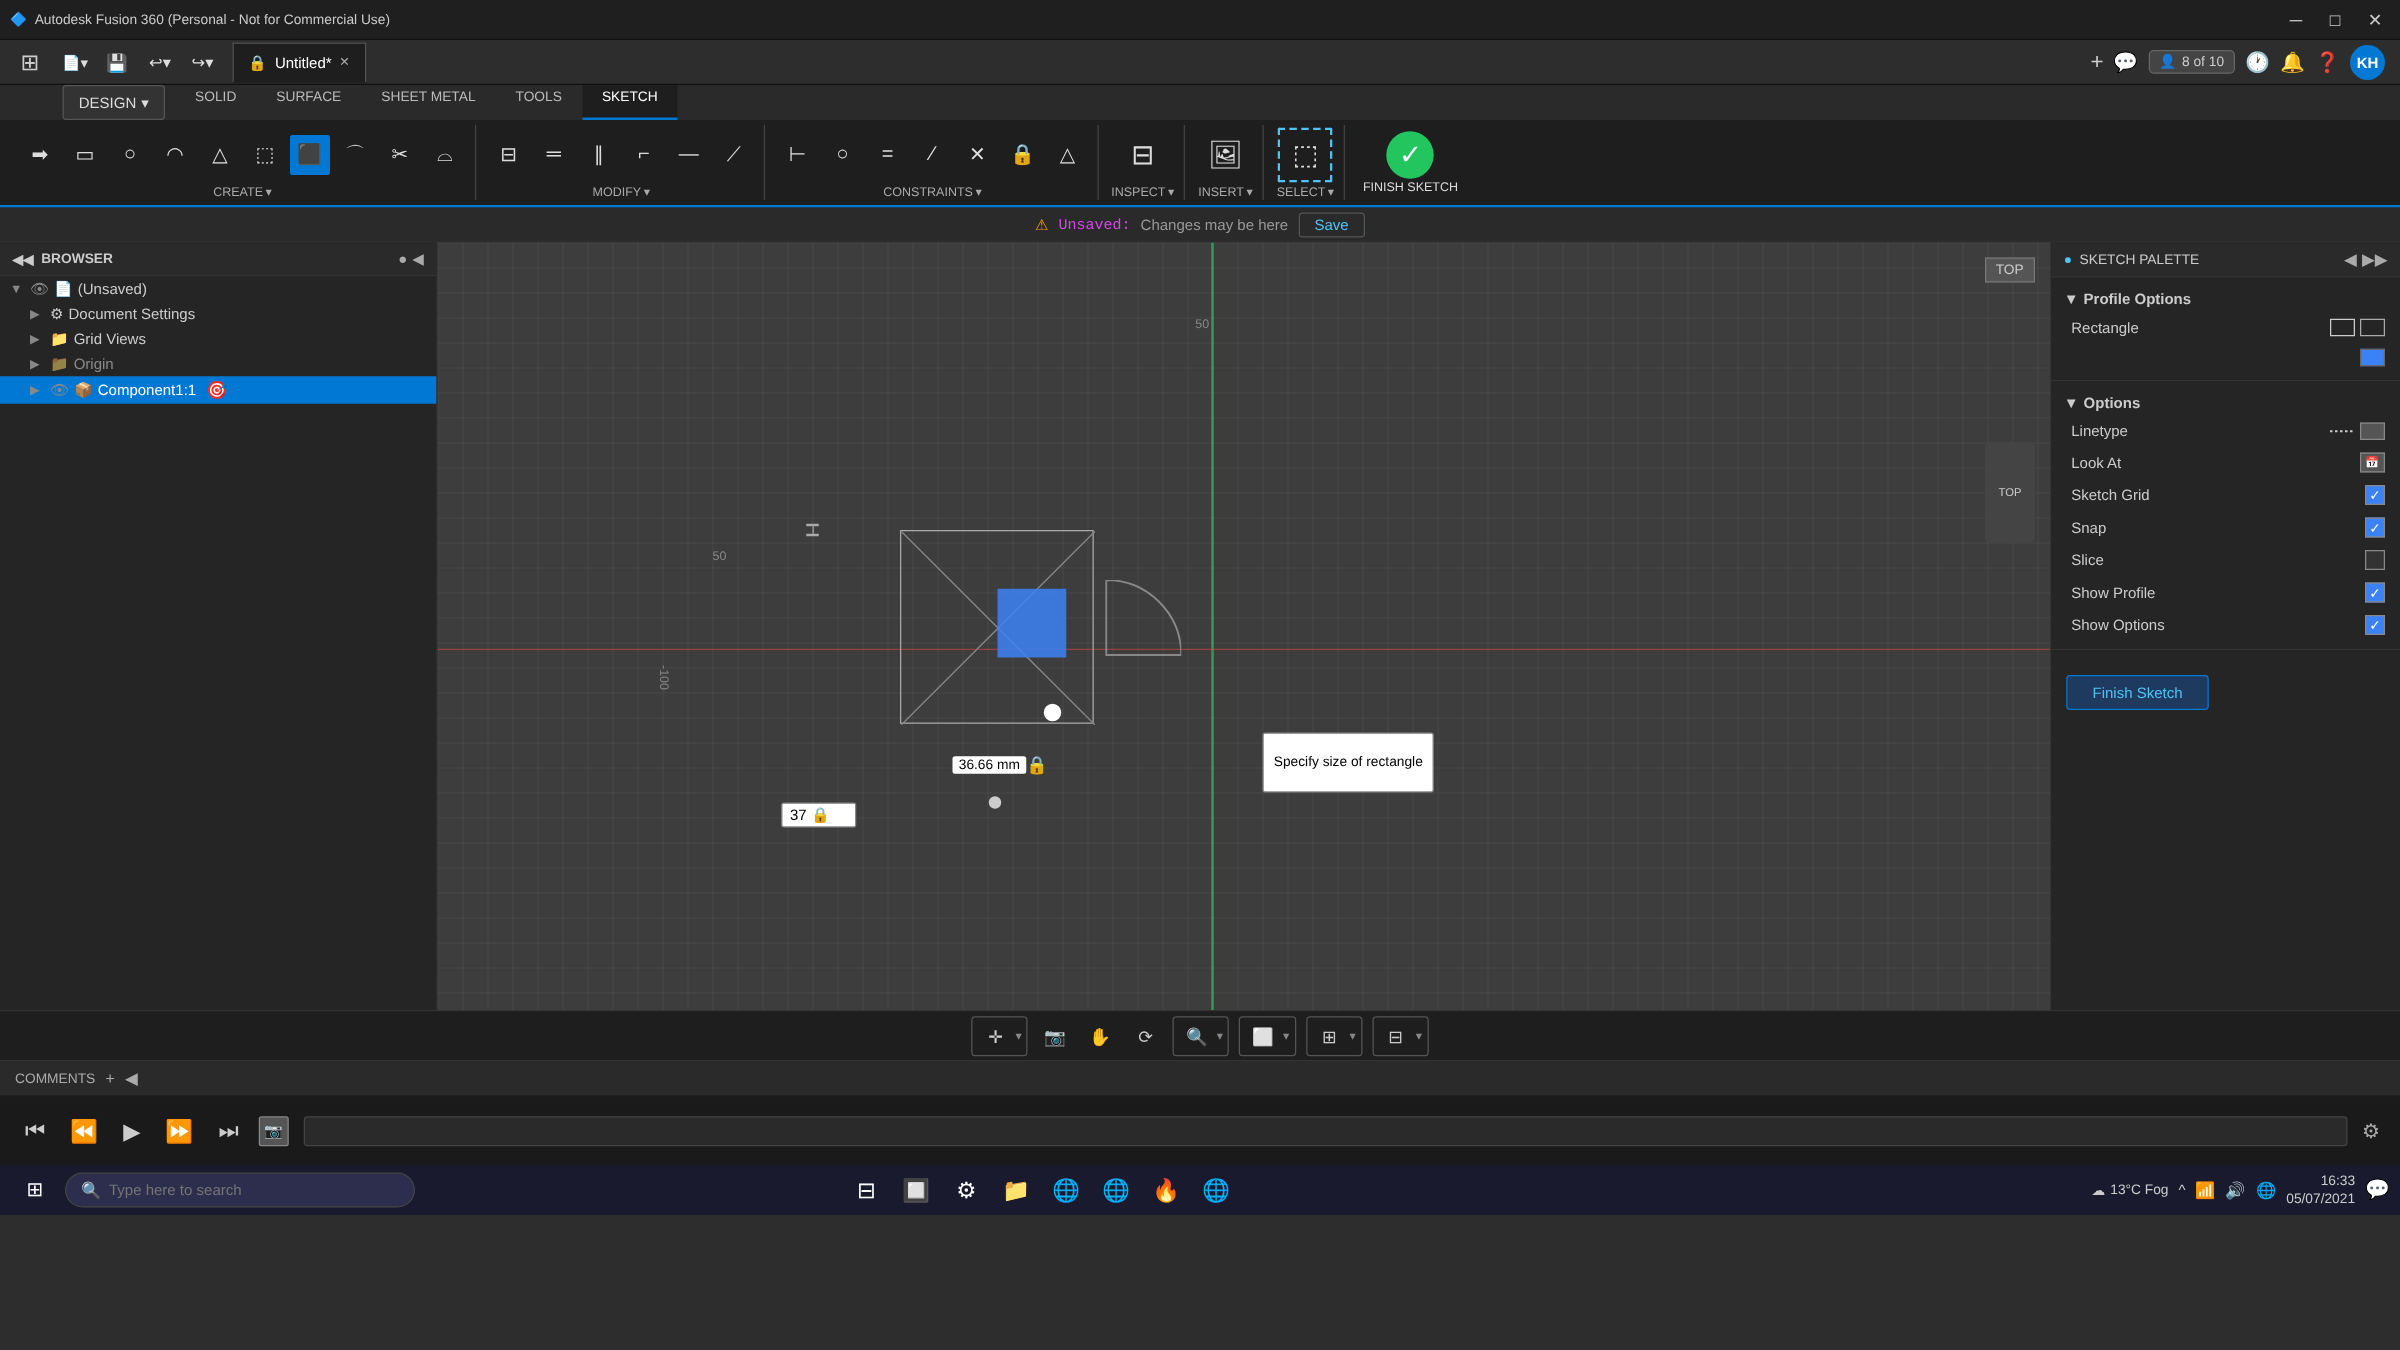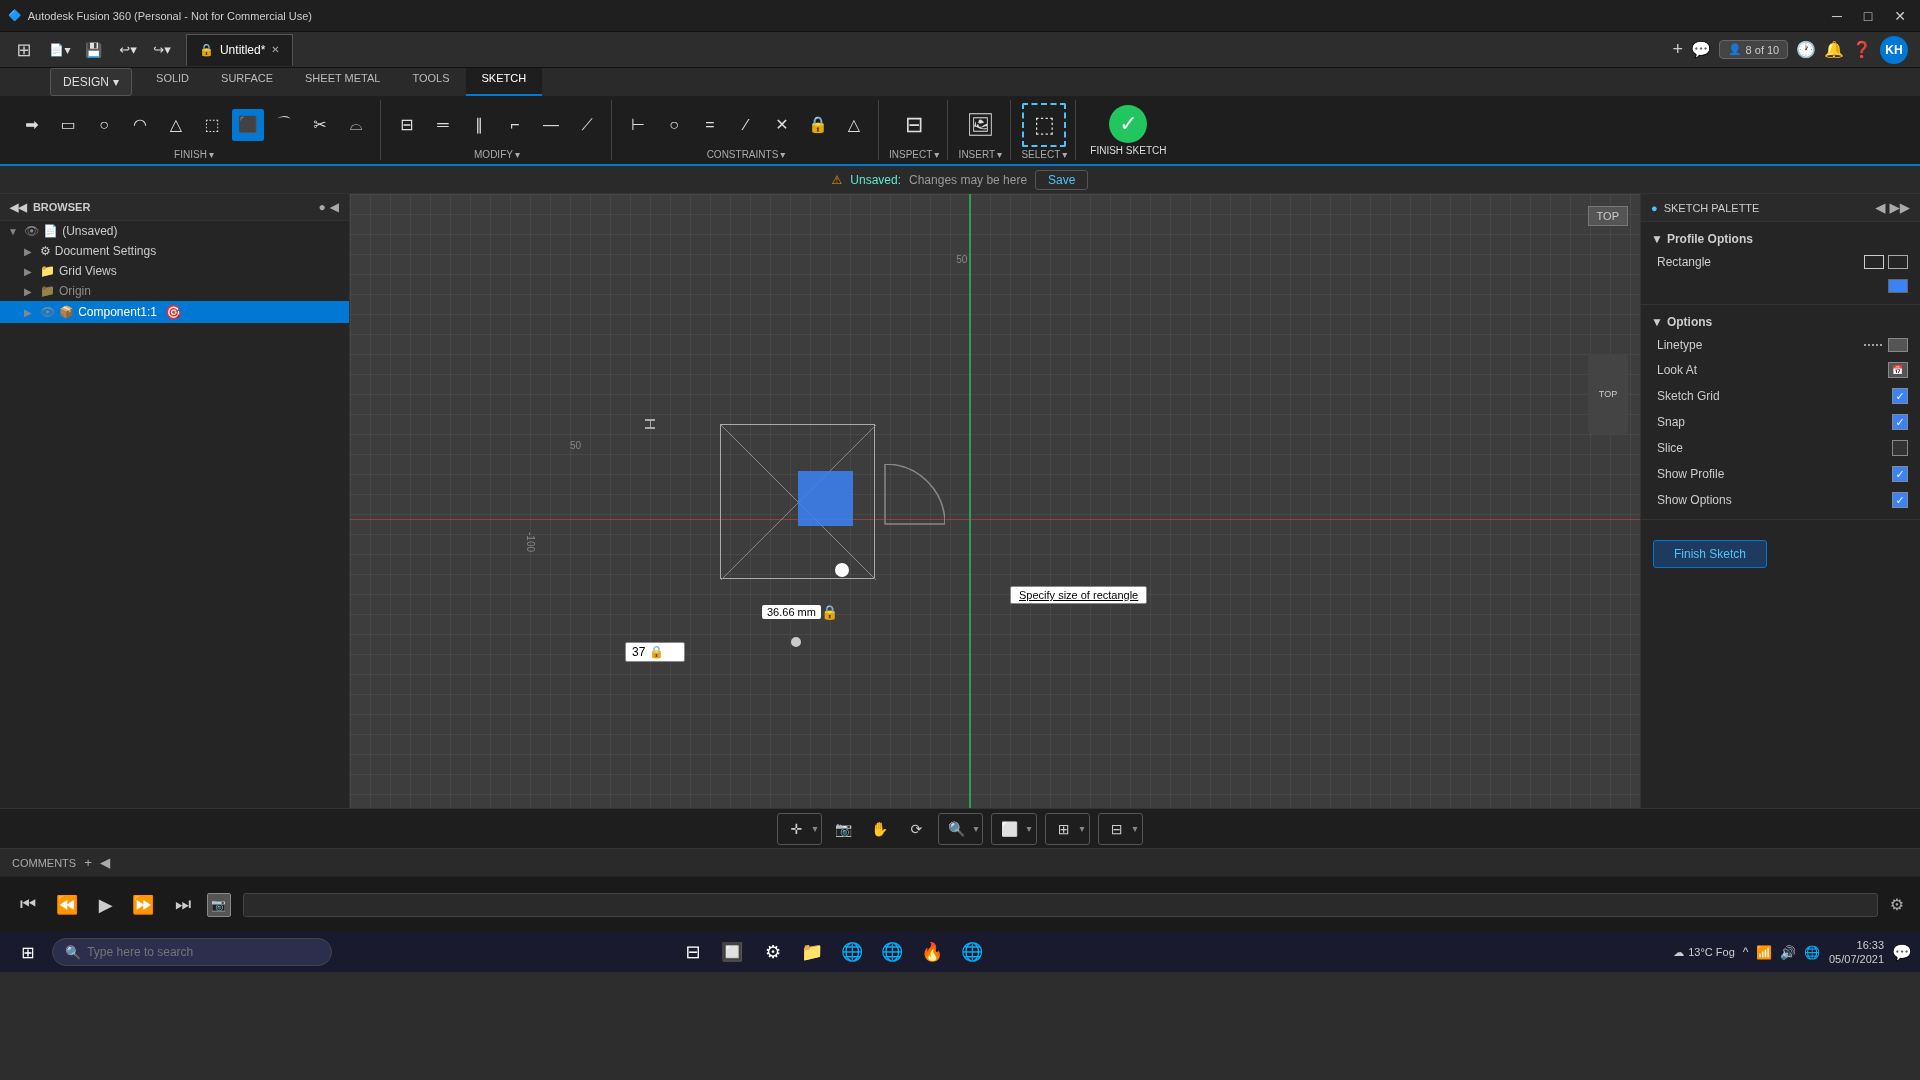--- a/index.html
+++ b/index.html
@@ -161,21 +161,21 @@
       background: #2a2a2a;
       display: flex;
       align-items: center;
       justify-content: center;
       gap: 8px;
       border-bottom: 1px solid #333;
       font-size: 12px;
       color: #ddd;
     }
     #unsaved-bar .warning-icon { color: #f59e0b; }
-    #unsaved-bar .unsaved-label { color: #5eead4; }
+    #unsaved-bar .unsaved-label { color: #d946ef; font-family: Liberation Mono, monospace; }
     #unsaved-bar .changes-text { color: #999; }
     #unsaved-bar .save-btn {
       background: none;
       border: 1px solid #555;
       color: #4fc3f7;
       padding: 2px 12px;
       cursor: pointer;
       border-radius: 3px;
       font-size: 12px;
     }
@@ -558,21 +558,21 @@
         <button class="ribbon-btn" title="Circle">○</button>
         <button class="ribbon-btn" title="Arc">◠</button>
         <button class="ribbon-btn" title="Polygon">△</button>
         <button class="ribbon-btn" title="Ellipse">⬚</button>
         <button class="ribbon-btn active" title="Center Rectangle" style="background:#0078d4;">⬛</button>
         <button class="ribbon-btn">⌒</button>
         <button class="ribbon-btn">✂</button>
         <button class="ribbon-btn">⌓</button>
       </div>
       <div class="label">
-        <span>FINISH</span>
+        <span>CREATE</span>
         <span>▾</span>
       </div>
     </div>
 
     <div class="ribbon-group">
       <div class="tools-row">
         <button class="ribbon-btn">⊟</button>
         <button class="ribbon-btn">═</button>
         <button class="ribbon-btn">∥</button>
         <button class="ribbon-btn">⌐</button>
@@ -742,21 +742,21 @@
         <div style="width:2px;height:10px;background:#aaa;"></div>
       </div>
 
       <div style="position:absolute;top:-5px;left:-75px;bottom:-5px;display:flex;flex-direction:column;align-items:center;gap:0;">
         <div style="width:10px;height:2px;background:#aaa;"></div>
         <div style="flex:1;width:1px;background:#aaa;"></div>
         <div style="width:10px;height:2px;background:#aaa;"></div>
       </div>
     </div>
 
-    <div style="position:absolute;top:392px;left:660px;background:#fff;color:#000;border:1px solid #888;padding:2px 8px;font-size:11px;border-radius:2px;white-space:nowrap;text-decoration:underline;">Specify size of rectangle</div>
+    <div style="position:absolute;top:392px;left:660px;background:#fff;color:#000;border:1px solid #888;padding:17px 8px;font-size:11px;border-radius:2px;white-space:nowrap;">Specify size of rectangle</div>
 
     <div style="position:absolute;top:12px;right:12px;background:#555;color:#ccc;padding:3px 8px;font-size:11px;border:1px solid #777;">TOP</div>
 
     <div style="position:absolute;top:160px;right:12px;width:40px;height:80px;background:#444;border-radius:4px;display:flex;flex-direction:column;align-items:center;justify-content:center;gap:2px;font-size:9px;color:#ccc;">
       <div>TOP</div>
     </div>
   </div>
 
   <div id="right-panel">
     <div id="palette-header">

